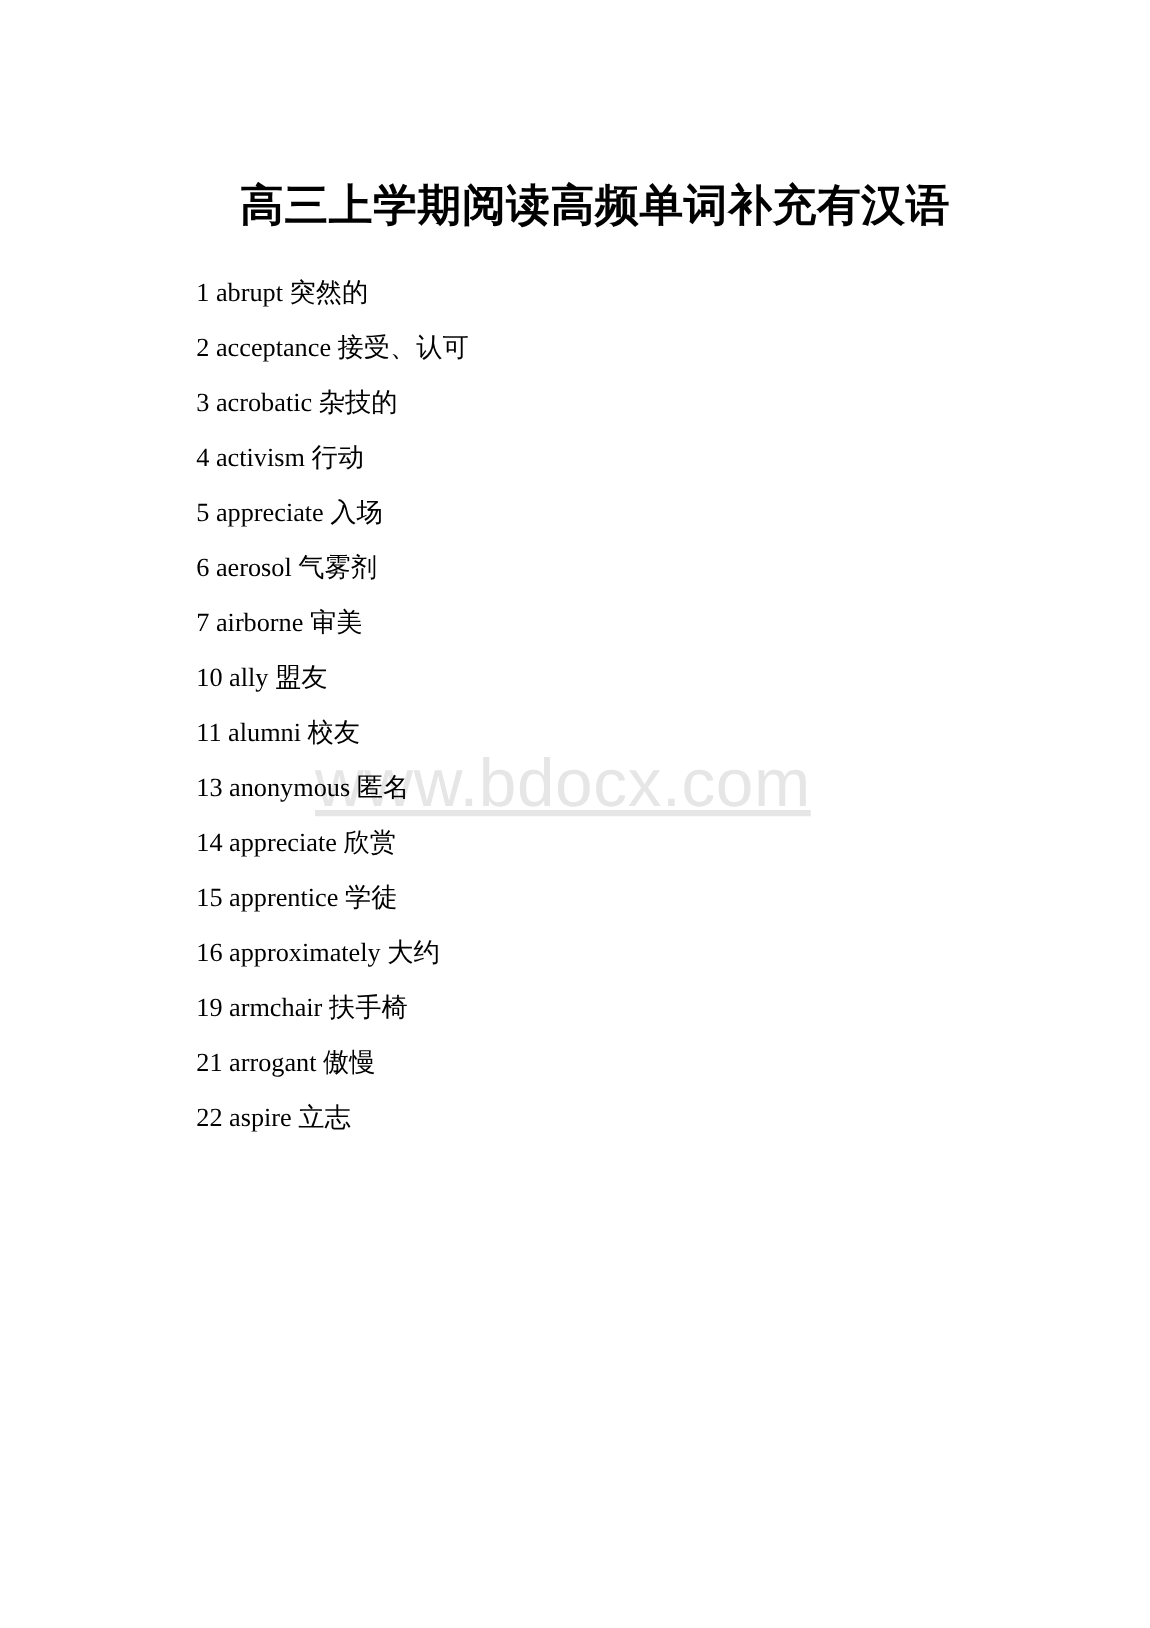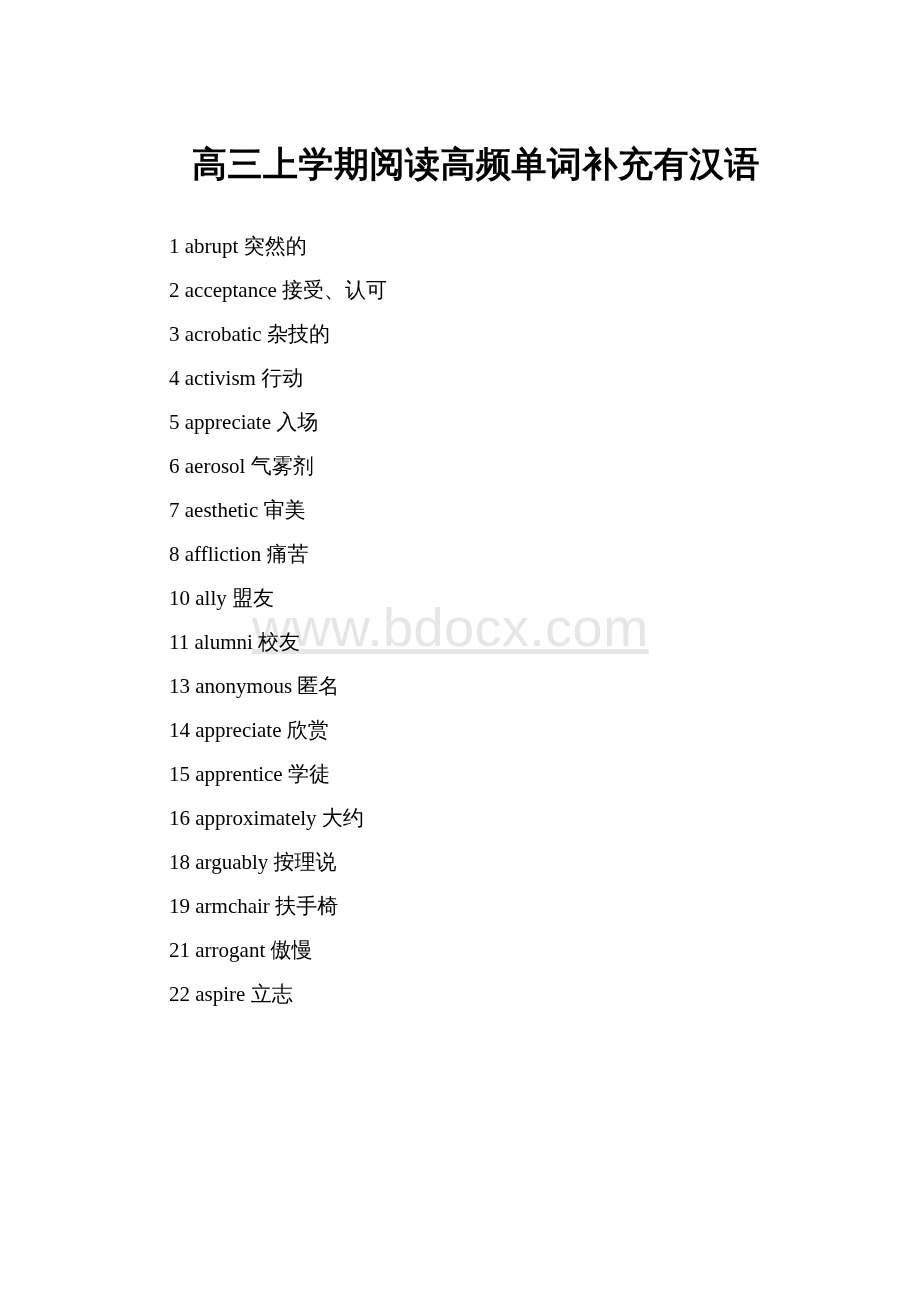--- a/index.html
+++ b/index.html
@@ -61,21 +61,21 @@
     line-height: 46px;
     letter-spacing: 0.5px;
     color: #000000;
     white-space: nowrap;
   }
 
   .word-list {
     position: absolute;
     left: 157px;
     top: 212px;
-    margin: 12px;
+    margin: 0;
     padding: 0;
     list-style: none;
     width: 700px;
   }
 
   .word-item {
     font-family: "Liberation Serif", "DejaVu Serif", serif;
     font-size: 21px;
     line-height: 44px;
     height: 44px;
@@ -105,28 +105,26 @@
     <h1 class="doc-title">高三上学期阅读高频单词补充有汉语</h1>
 
     <ul class="word-list">
 
     <li class="word-item"><span class="num">1</span> <span class="term">abrupt</span> <span class="gloss">突然的</span></li>
         <li class="word-item"><span class="num">2</span> <span class="term">acceptance</span> <span class="gloss">接受、认可</span></li>
         <li class="word-item"><span class="num">3</span> <span class="term">acrobatic</span> <span class="gloss">杂技的</span></li>
         <li class="word-item"><span class="num">4</span> <span class="term">activism</span> <span class="gloss">行动</span></li>
         <li class="word-item"><span class="num">5</span> <span class="term">appreciate</span> <span class="gloss">入场</span></li>
         <li class="word-item"><span class="num">6</span> <span class="term">aerosol</span> <span class="gloss">气雾剂</span></li>
-        <li class="word-item"><span class="num">7</span> <span class="term">aesthetic</span> <span class="gloss">审美</span></li>
-        <li class="word-item"><span class="num">8</span> <span class="term">affliction</span> <span class="gloss">痛苦</span></li>
+        <li class="word-item"><span class="num">7</span> <span class="term">airborne</span> <span class="gloss">审美</span></li>
         <li class="word-item"><span class="num">10</span> <span class="term">ally</span> <span class="gloss">盟友</span></li>
         <li class="word-item"><span class="num">11</span> <span class="term">alumni</span> <span class="gloss">校友</span></li>
         <li class="word-item"><span class="num">13</span> <span class="term">anonymous</span> <span class="gloss">匿名</span></li>
         <li class="word-item"><span class="num">14</span> <span class="term">appreciate</span> <span class="gloss">欣赏</span></li>
         <li class="word-item"><span class="num">15</span> <span class="term">apprentice</span> <span class="gloss">学徒</span></li>
         <li class="word-item"><span class="num">16</span> <span class="term">approximately</span> <span class="gloss">大约</span></li>
-        <li class="word-item"><span class="num">18</span> <span class="term">arguably</span> <span class="gloss">按理说</span></li>
         <li class="word-item"><span class="num">19</span> <span class="term">armchair</span> <span class="gloss">扶手椅</span></li>
         <li class="word-item"><span class="num">21</span> <span class="term">arrogant</span> <span class="gloss">傲慢</span></li>
         <li class="word-item"><span class="num">22</span> <span class="term">aspire</span> <span class="gloss">立志</span></li>
       </ul>
 
   </div>
 </div>
 
 </body></html>

